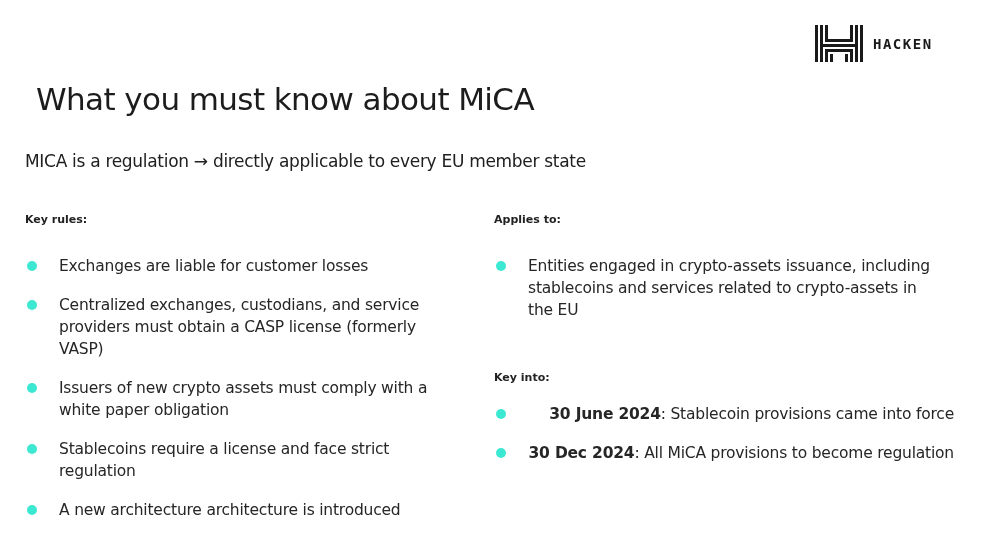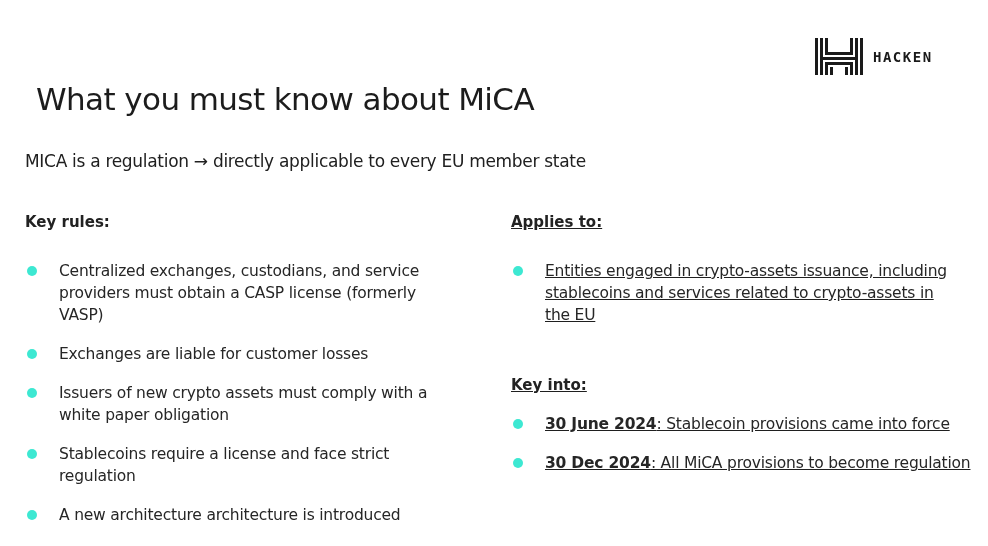--- a/index.html
+++ b/index.html
@@ -2,38 +2,38 @@
 <html><head>
 <meta charset="utf-8">
 <style>
   html, body { margin: 0; padding: 0; }
   body {
     width: 988px; height: 546px; overflow: hidden;
     background: #ffffff; color: #1f1f1f;
     font-family: "DejaVu Sans", sans-serif;
     position: relative;
   }
-  .logo { position: absolute; left: 815px; top: 38px; display: flex; align-items: center; }
+  .logo { position: absolute; left: 815px; top: 25px; display: flex; align-items: center; }
   .logo-mark { width: 48px; height: 37px; display: block; }
   .logo-word { margin-left: 10px; font-family: "DejaVu Sans Mono", monospace; font-size: 14px; font-weight: bold; letter-spacing: 1.5px; color: #1a1a1a; }
   .title { position: absolute; left: 25px; top: 70px; margin: 11px; font-size: 31px; font-weight: normal; letter-spacing: -0.6px; color: #1c1c1c; }
   .subtitle { position: absolute; left: 25px; top: 151px; margin: 0; font-size: 17px; font-weight: normal; letter-spacing: -0.3px; color: #202020; }
   .col { position: absolute; width: 440px; }
   .col.left { left: 25px; top: 213px; }
-  .col.right { left: 511px; top: 213px; width: 460px; text-decoration: underline; }
-  .heading { font-size: 15px; font-weight: bold; color: #222; margin: 0; }
+  .col.right { left: 494px; top: 213px; width: 460px; }
+  .heading { font-size: 11px; font-weight: bold; color: #222; margin: 0; }
   ul { list-style: none; margin: 0; padding: 0; }
   li { position: relative; padding-left: 34px; font-size: 15.5px; line-height: 22px; color: #262626; letter-spacing: -0.2px; }
   li .dot { position: absolute; left: 2px; top: 6px; width: 10px; height: 10px; border-radius: 50%; }
   .left ul { margin-top: 29px; }
   .left li { width: 370px; margin-bottom: 17px; }
   .right ul.applies { margin-top: 29px; }
   .right ul.applies li { width: 410px; }
   .right .heading.dates { margin-top: 50px; }
-  .right ul.dates { margin-top: 19px; }
+  .right ul.dates { margin-top: 19px; text-align: right; }
   .right ul.dates li { margin-bottom: 17px; }
   .bold { font-weight: bold; }
 </style>
 </head>
 <body>
 
 <div class="logo">
   <svg class="logo-mark" viewBox="0 0 48 37">
     <g fill="#1a1a1a">
       <rect x="0" y="0" width="3" height="37"></rect>
@@ -53,22 +53,22 @@
   </svg>
   <span class="logo-word">HACKEN</span>
 </div>
 
 <h1 class="title">What you must know about MiCA</h1>
 <h2 class="subtitle">MICA is a regulation → directly applicable to every EU member state</h2>
 
 <div class="col left">
   <p class="heading">Key rules:</p>
   <ul>
+    <li><span class="dot" style="background: rgb(61, 232, 210);"></span><span>Exchanges are liable for customer losses</span></li>
     <li><span class="dot" style="background: rgb(61, 232, 210);"></span><span>Centralized exchanges, custodians, and service providers must obtain a CASP license (formerly VASP)</span></li>
-    <li><span class="dot" style="background: rgb(61, 232, 210);"></span><span>Exchanges are liable for customer losses</span></li>
     <li><span class="dot" style="background: rgb(61, 232, 210);"></span><span>Issuers of new crypto assets must comply with a white paper obligation</span></li>
     <li><span class="dot" style="background: rgb(61, 232, 210);"></span><span>Stablecoins require a license and face strict regulation</span></li>
     <li><span class="dot" style="background: rgb(61, 232, 210);"></span><span>A new architecture architecture is introduced</span></li>
   </ul>
 </div>
 
 <div class="col right">
   <p class="heading">Applies to:</p>
   <ul class="applies">
     <li><span class="dot" style="background: rgb(61, 232, 210);"></span><span>Entities engaged in crypto-assets issuance, including stablecoins and services related to crypto-assets in the EU</span></li>

